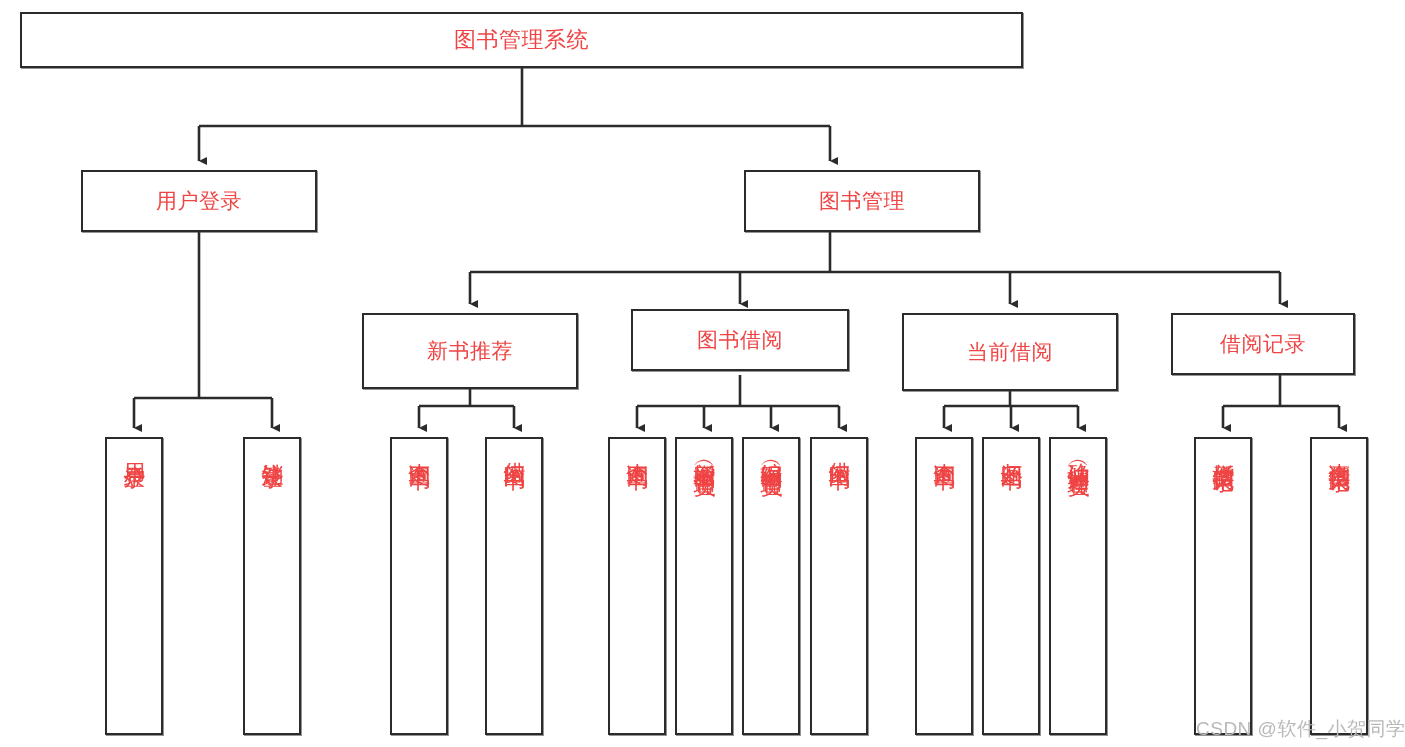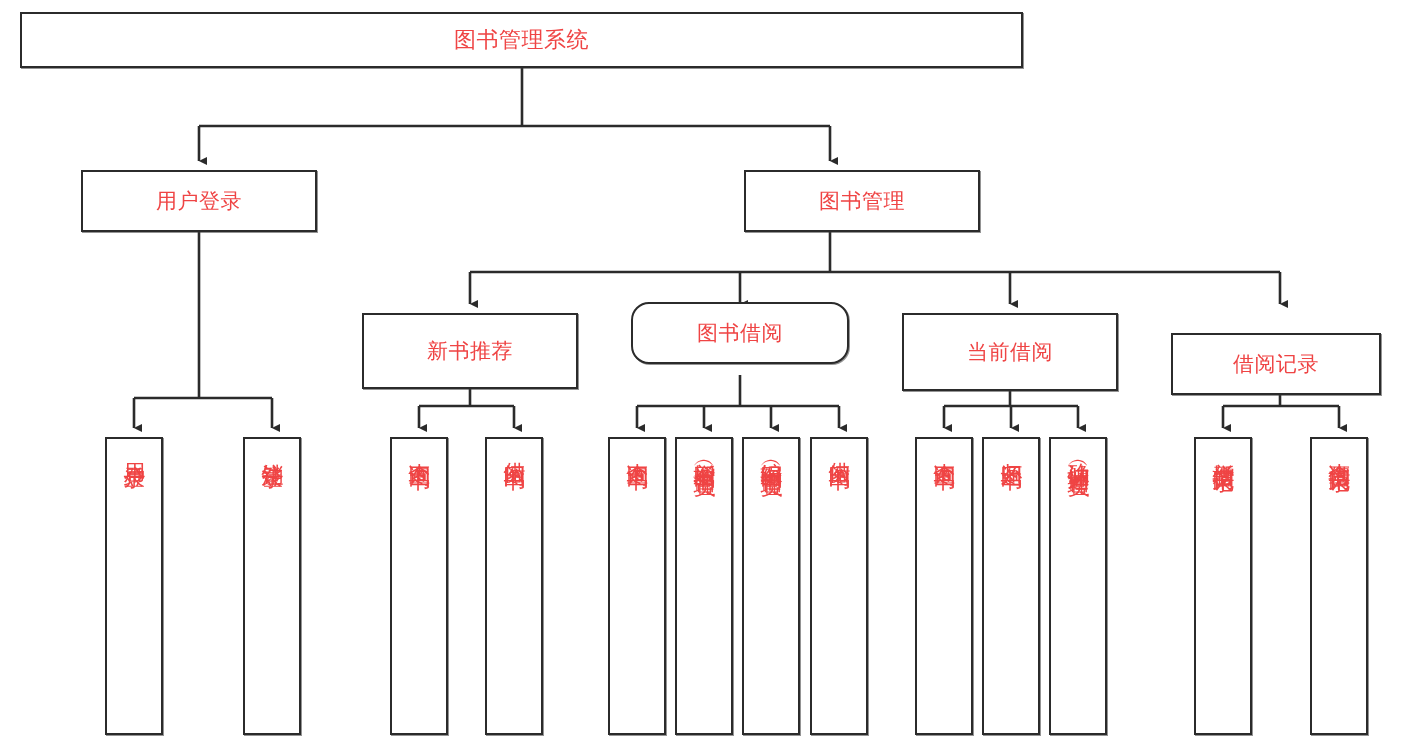--- a/index.html
+++ b/index.html
@@ -123,27 +123,27 @@
       </div>
       <div class="node horizontal" style="left: 81px; top: 170px; width: 236px; height: 62px;">
         <span class="label">用户登录</span>
       </div>
       <div class="node horizontal" style="left: 712px; top: 170px; width: 236px; height: 62px; margin-left: 32px;">
         <span class="label">图书管理</span>
       </div>
       <div class="node horizontal" style="left: 362px; top: 313px; width: 216px; height: 76px;">
         <span class="label">新书推荐</span>
       </div>
-      <div class="node horizontal" style="left: 631px; top: 302px; width: 218px; height: 62px; border-radius: 18px;">
+      <div class="node horizontal" style="left: 631px; top: 309px; width: 218px; height: 62px;">
         <span class="label">图书借阅</span>
       </div>
       <div class="node horizontal" style="left: 902px; top: 313px; width: 216px; height: 78px;">
         <span class="label">当前借阅</span>
       </div>
-      <div class="node horizontal" style="left: 1171px; top: 313px; width: 210px; height: 62px; margin-top: 20px;">
+      <div class="node horizontal" style="left: 1171px; top: 313px; width: 184px; height: 62px;">
         <span class="label">借阅记录</span>
       </div>
       <div class="node vertical" style="left: 105px; top: 437px; width: 58px; height: 298px;">
         <span class="label">用户登录</span>
       </div>
       <div class="node vertical" style="left: 243px; top: 437px; width: 58px; height: 298px;">
         <span class="label">注销登录</span>
       </div>
       <div class="node vertical" style="left: 390px; top: 437px; width: 58px; height: 298px;">
         <span class="label">查询图书</span>
@@ -173,13 +173,14 @@
         <span class="label">确认归还（管理员）</span>
       </div>
       <div class="node vertical" style="left: 1194px; top: 437px; width: 58px; height: 298px;">
         <span class="label">新增借阅记录</span>
       </div>
       <div class="node vertical" style="left: 1310px; top: 437px; width: 58px; height: 298px;">
         <span class="label">查询借阅记录</span>
       </div>
     </div>
 
+  <div class="watermark" style="left: 1196px; top: 716px;">CSDN @软件_小贺同学</div>
 </div>
 
 </body></html>

